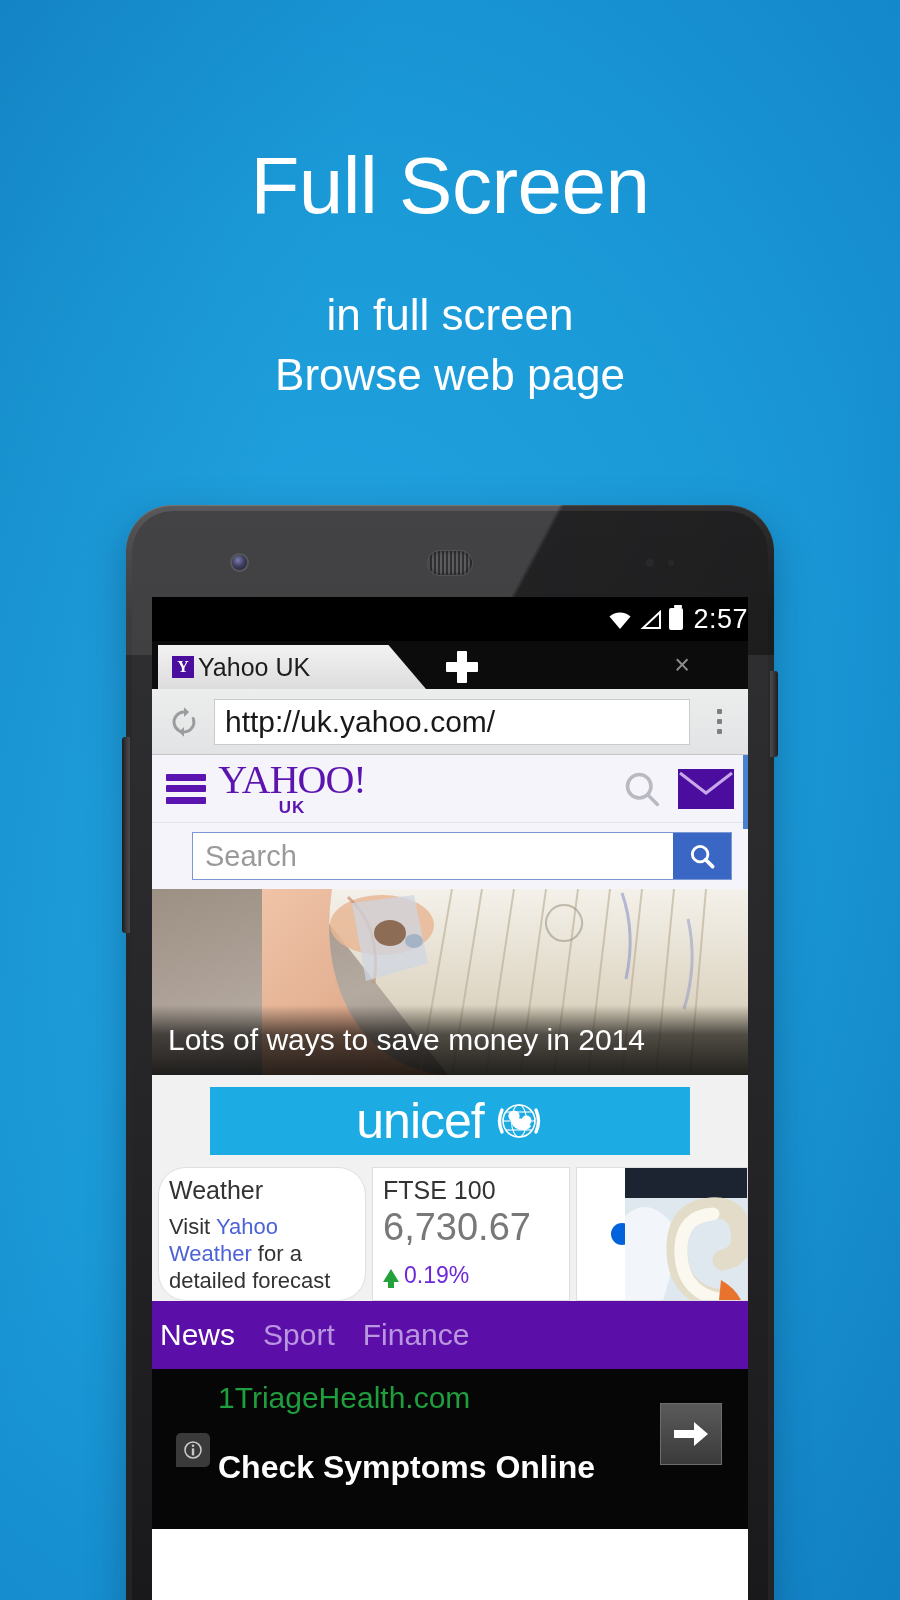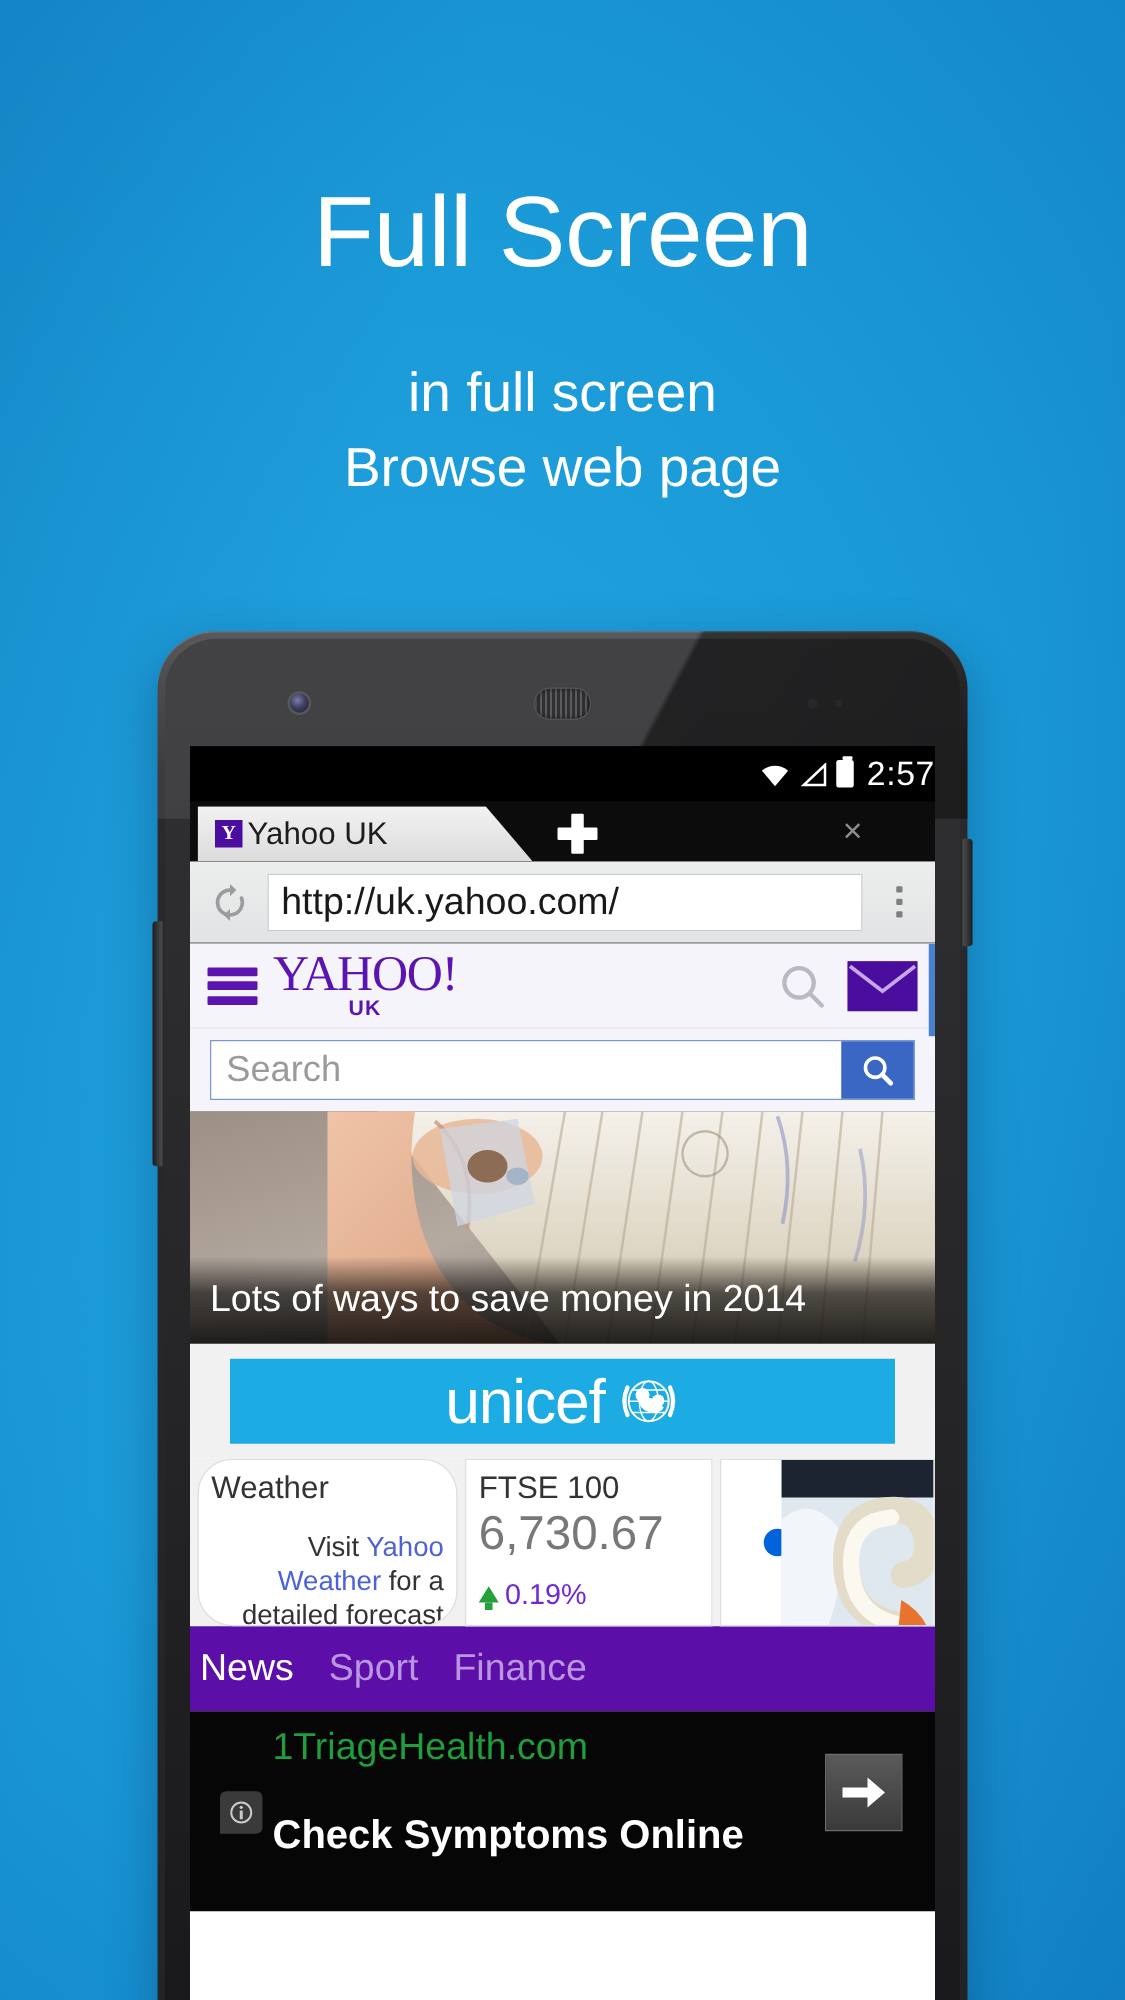--- a/index.html
+++ b/index.html
@@ -158,50 +158,50 @@
   .ic-ysearch{ width:44px; height:44px; flex:0 0 auto; }
   .ic-mail{ width:56px; height:40px; background:#4a0d9e; margin-left:14px; flex:0 0 auto; position:relative; overflow:hidden; }
   .ic-mail::after{
     content:""; position:absolute; left:50%; top:-22px; margin-left:-28px; width:56px; height:44px;
     border-left:28px solid transparent; border-right:28px solid transparent; border-top:0;
     background:none;
   }
   .ic-mail svg{ position:absolute; inset:0; }
 
   .searchrow{ height:66px; background:#f4f4fa; display:flex; align-items:center; padding:0 16px; }
-  .searchbox{ flex:1 1 auto; display:flex; height:48px; border:1px solid #7b97d4; background:#fff; }
+  .searchbox{ flex:1 1 auto; display:flex; height:48px; border:1px solid #7b97d4; background:#fff;margin-left:24px; }
   .searchbox .sinput{ flex:1 1 auto; display:flex; align-items:center; padding:0 12px; font-size:29px; color:#9a9a9a; }
   .searchbox .sbtn{ width:58px; background:#3b67c4; display:flex; align-items:center; justify-content:center; flex:0 0 auto; }
 
   
   .hero{ position:relative; height:186px; overflow:hidden; background:#8d817a; }
   .hero-photo{ position:absolute; inset:0; }
   .hero-cap{
     position:absolute; left:0; right:0; bottom:0; height:70px;
     background:linear-gradient(180deg, rgba(0,0,0,0) 0%, rgba(0,0,0,.62) 42%, rgba(0,0,0,.82) 100%);
     display:flex; align-items:center; padding-left:16px;
     color:#fff; font-size:30px; white-space:nowrap;
   }
 
   
   .adrow{ height:92px; background:#f1f1f1; display:flex; align-items:center; justify-content:center; }
   .unicef{
-    width:532px; height:68px; background:#1cabe2; display:flex; align-items:center; justify-content:center; gap:10px;
+    width:480px; height:68px; background:#1cabe2; display:flex; align-items:center; justify-content:center; gap:10px;
   }
   .unicef-word{ font-size:50px; color:#fff; letter-spacing:-1px; line-height:1; }
   .unicef-mark{ width:50px; height:50px; }
 
   
   .cards{ height:134px; background:#f1f1f1; display:flex; gap:6px; padding:0 0 0 6px; }
   .card{ background:#fff; border:1px solid #dedede; padding:8px 10px; overflow:hidden; }
   .card.weather{ width:208px; flex:0 0 auto;border-radius:28px; }
   .card.ftse{ width:198px; flex:0 0 auto; }
   .card.flickr{ flex:1 1 auto; display:flex; align-items:center; padding:0; position:relative; }
   .c-title{ font-size:25px; color:#333; line-height:1.15; }
-  .c-body{ font-size:22px; color:#333; line-height:1.24; margin-top:19px;text-align:right; }
+  .c-body{ font-size:22px; color:#333; line-height:1.24; margin-top:8px; }
   .c-link{ color:#4d62d6; }
   .ftse-val{ font-size:38px; color:#787878; line-height:1.1; margin-top:2px; }
   .ftse-chg{ font-size:23px; color:#6d28d9; margin-top:13px; display:flex; align-items:center; gap:5px; }
   .arrow-up{ width:0;height:0; border-left:8px solid transparent; border-right:8px solid transparent; border-bottom:13px solid #23a13a; position:relative; }
   .arrow-up::after{ content:""; position:absolute; left:-3px; top:13px; width:6px; height:6px; background:#23a13a; }
   .flickr-dots{ display:flex; gap:10px; margin-left:34px; flex:0 0 auto; }
   .fd{ width:22px; height:22px; border-radius:50%; }
   .fd.b{ background:#0063dc; }
   .fd.p{ background:#ff0084; }
   .flickr-photo{ position:absolute; right:0; top:0; bottom:0; width:122px; overflow:hidden; }

